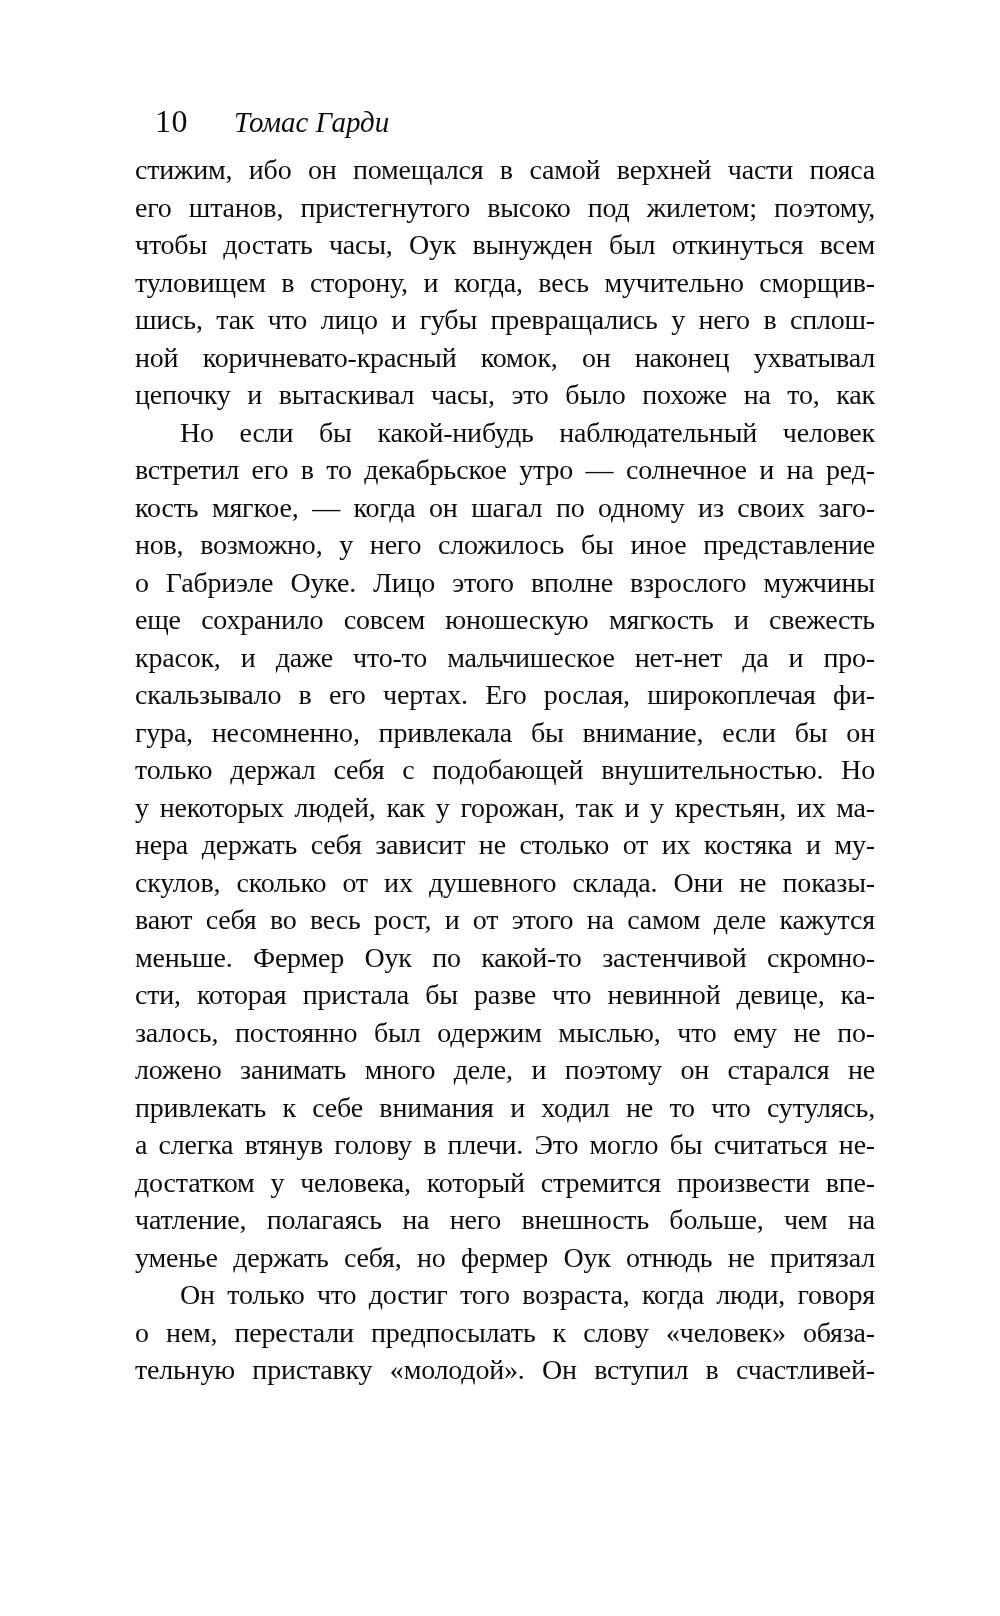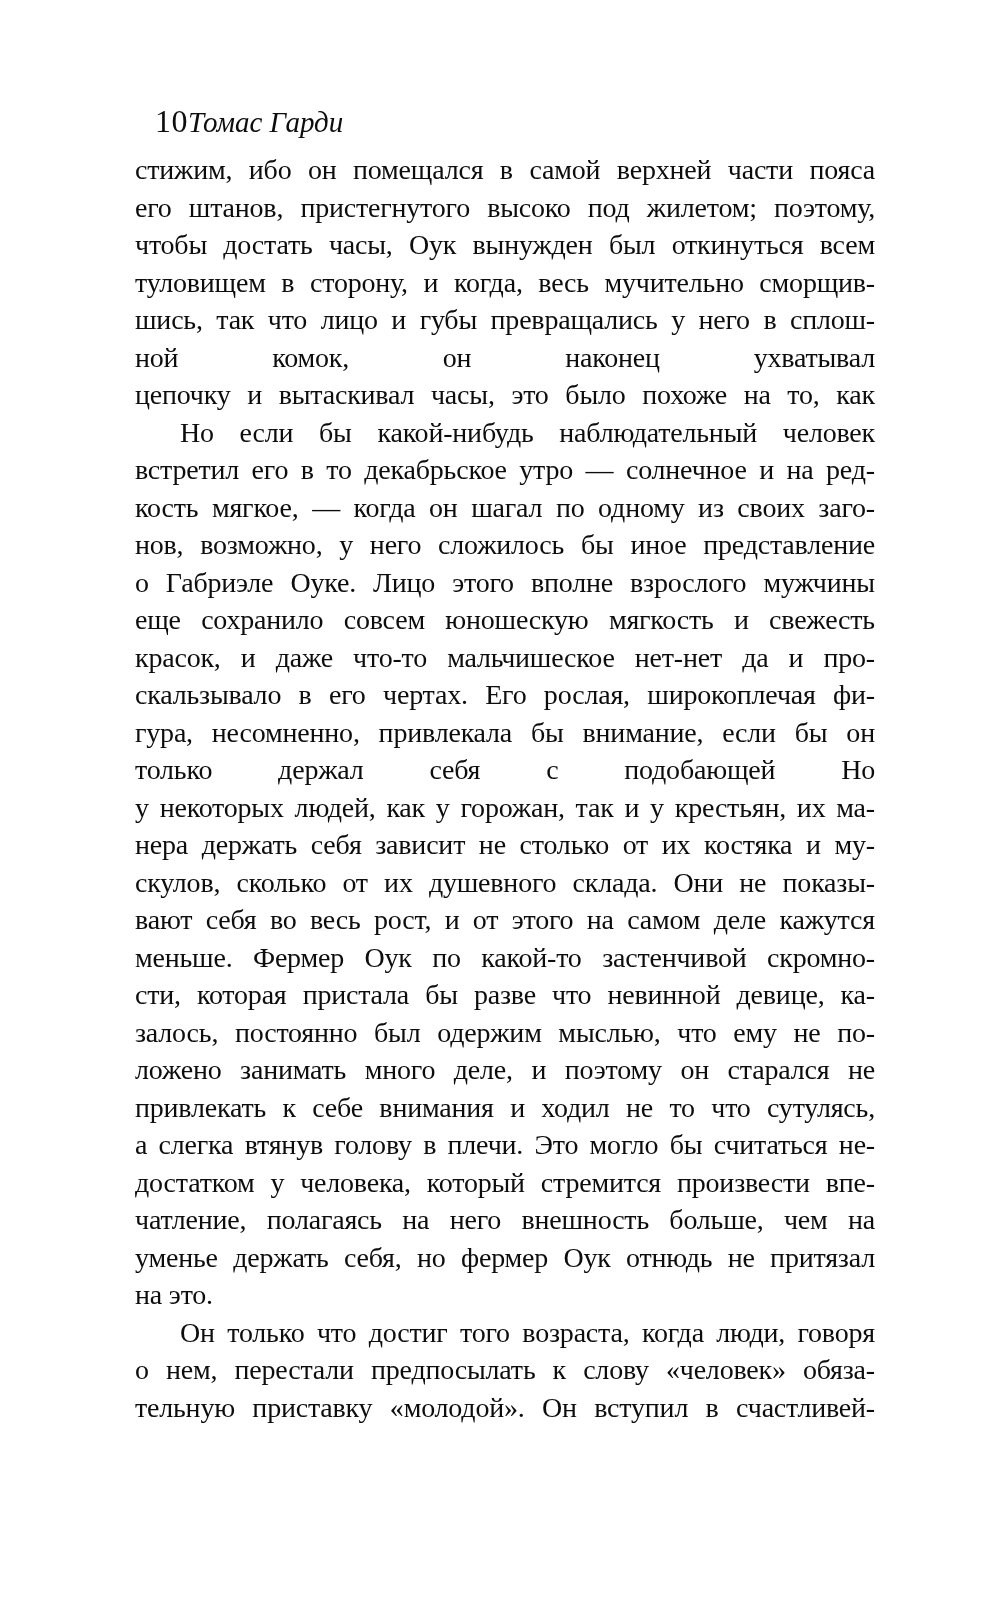--- a/index.html
+++ b/index.html
@@ -24,20 +24,21 @@
     white-space: nowrap;
   }
   .page-num {
     font-size: 32px;
     letter-spacing: 0.5px;
     margin-left: 20px;
   }
   .running-title {
     font-style: italic;
     font-size: 29px;
+    margin-left: 46px;
   }
   .body-text {
     position: absolute;
     left: 135px;
     top: 151px;
     width: 740px;
   }
   .line {
     height: 37.5px;
     line-height: 37.5px;
@@ -113,20 +114,21 @@
         <span>и</span>
         <span>губы</span>
         <span>превращались</span>
         <span>у</span>
         <span>него</span>
         <span>в</span>
         <span>сплош-</span>
       </div>
       <div class="line justify">
         <span>ной</span>
+        <span>коричневато-красный</span>
         <span>комок,</span>
         <span>он</span>
         <span>наконец</span>
         <span>ухватывал</span>
       </div>
       <div class="line justify">
         <span>цепочку</span>
         <span>и</span>
         <span>вытаскивал</span>
         <span>часы,</span>
@@ -230,20 +232,21 @@
         <span>если</span>
         <span>бы</span>
         <span>он</span>
       </div>
       <div class="line justify">
         <span>только</span>
         <span>держал</span>
         <span>себя</span>
         <span>с</span>
         <span>подобающей</span>
+        <span>внушительностью.</span>
         <span>Но</span>
       </div>
       <div class="line justify">
         <span>у</span>
         <span>некоторых</span>
         <span>людей,</span>
         <span>как</span>
         <span>у</span>
         <span>горожан,</span>
         <span>так</span>
@@ -381,21 +384,20 @@
         <span>уменье</span>
         <span>держать</span>
         <span>себя,</span>
         <span>но</span>
         <span>фермер</span>
         <span>Оук</span>
         <span>отнюдь</span>
         <span>не</span>
         <span>притязал</span>
       </div>
-      <div class="line">на это.</div>
       <div class="line justify indent">
         <span>Он</span>
         <span>только</span>
         <span>что</span>
         <span>достиг</span>
         <span>того</span>
         <span>возраста,</span>
         <span>когда</span>
         <span>люди,</span>
         <span>говоря</span>

